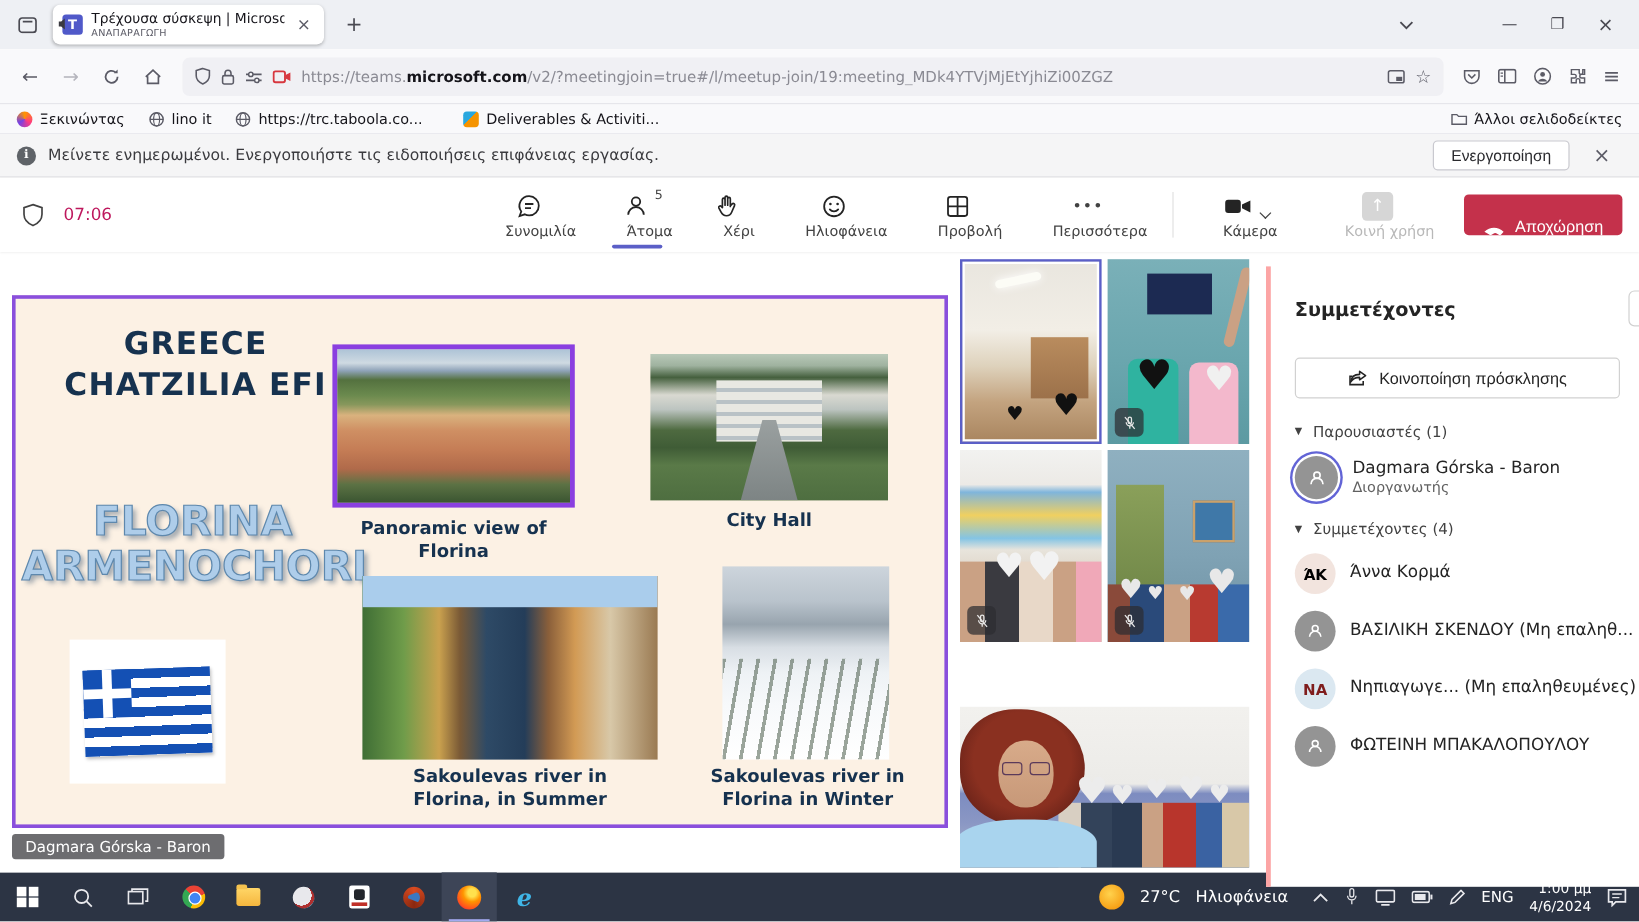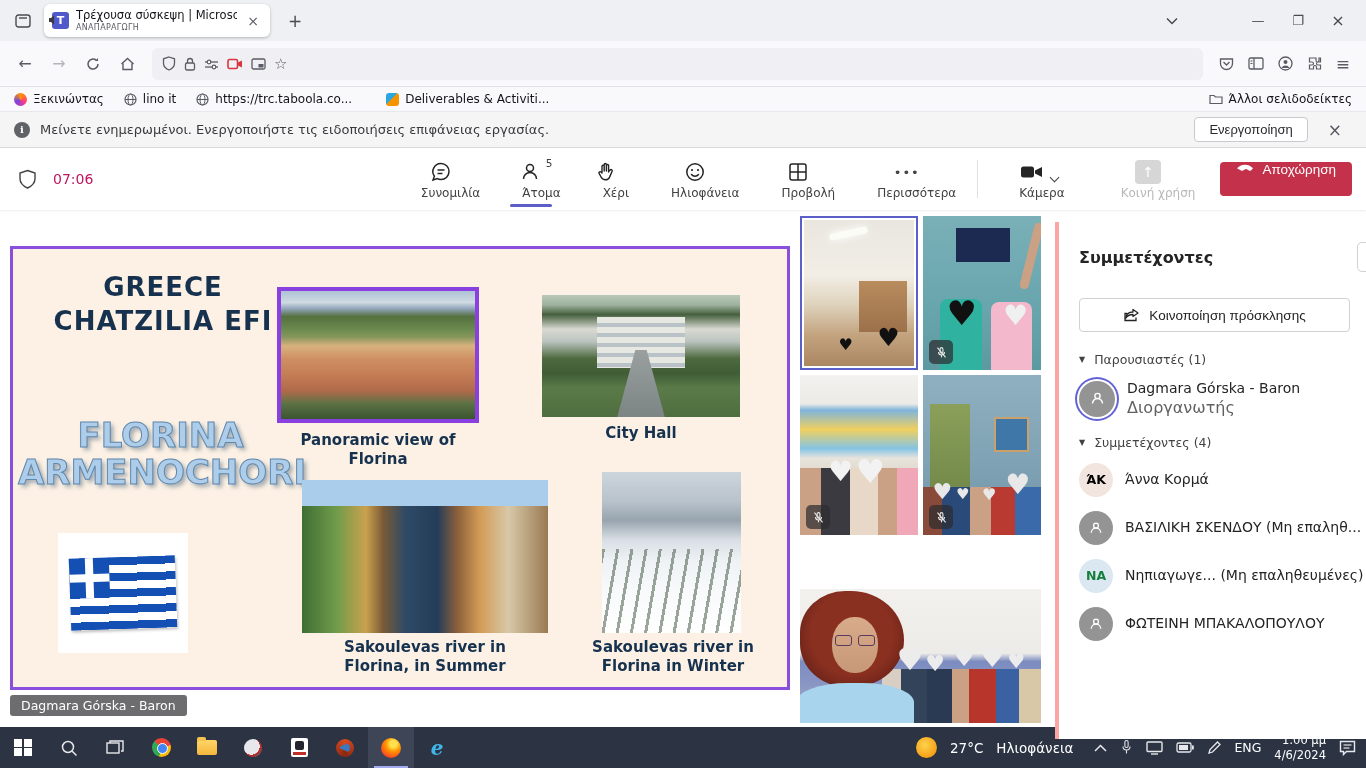--- a/index.html
+++ b/index.html
@@ -56,21 +56,21 @@
   .ctrl .cic { height:26px; display:flex; align-items:center; justify-content:center; position:relative; }
   .ctrl .clabel { font-size:12px; margin-top:1px; white-space:nowrap;margin-left:20px; }
   .ctrl.active::after { content:""; position:absolute; bottom:-3px; left:50%; transform:translateX(-50%); width:42px; height:3px; border-radius:2px; background:#5b5fc7; }
   .badge5 { position:absolute; top:-2px; right:-9px; font-size:10.5px; color:#424242; }
   .chev { width:7px; height:7px; border-right:1.6px solid #424242; border-bottom:1.6px solid #424242; transform:rotate(45deg); display:inline-block; }
   .ctrl .sidechev { position:absolute; right:-13px; bottom:4px; }
   .ctrl.withchev { margin-right:14px; }
   .vdiv { width:1px; height:38px; background:#e1e1e1; margin:0 10px; }
   .ctrl.disabled { color:#b8b8b8; }
   .shareic { width:26px; height:24px; border-radius:4px; background:#d6d6d6; display:flex; align-items:center; justify-content:center; color:#fff; font-size:14px; }
-  .leavebtn { margin-left:14px; background:#c4314b; color:#fff; border:none; border-radius:4px; height:34px; padding:0 16px; font-size:13.5px; display:flex; align-items:flex-start; gap:8px; }
+  .leavebtn { margin-left:14px; background:#c4314b; color:#fff; border:none; border-radius:4px; height:34px; padding:0 16px; font-size:13.5px; display:flex; align-items:flex-end; gap:8px; }
 
   
   .main { position:relative; height:517px; background:#fff; }
 
   .slide { position:absolute; left:10px; top:36px; width:780px; height:444px; background:#fcf1e4; border:3px solid #8a4fdc; }
   .slide-title { position:absolute; left:30px; top:22px; width:240px; text-align:center; font-weight:800; font-size:26px; line-height:1.3; color:#16324f; letter-spacing:1px; }
   .place-name { position:absolute; left:5px; top:168px; width:285px; text-align:center; font-weight:800; font-size:34px; line-height:1.1; color:#aecdea; -webkit-text-stroke:1px #5e88ad; text-shadow:3px 3px 4px rgba(50,80,110,.45); }
   .photo { position:absolute; overflow:hidden; }
   .cap { position:absolute; text-align:center; font-weight:bold; font-size:15px; line-height:1.25; color:#16324f; }
 
@@ -134,24 +134,24 @@
   .panel-title { font-size:16px; font-weight:bold; }
   .panel-close { width:34px; height:30px; border:1px solid #d1d1d1; border-radius:5px; background:#fff; font-size:15px; color:#424242; display:flex; align-items:center; justify-content:center; }
   .invitebtn { margin:16px 20px 10px; width:271px; height:34px; background:#fff; border:1px solid #d1d1d1; border-radius:4px; display:flex; align-items:center; justify-content:center; gap:9px; font-size:13.5px; color:#242424; }
   .sect { display:flex; align-items:center; gap:9px; padding:10px 20px 6px; font-size:12.5px; color:#424242; }
   .tri { font-size:8px; color:#424242; }
   .prow { display:flex; align-items:center; gap:12px; padding:7px 20px; }
   .avatar { width:36px; height:36px; border-radius:50%; background:#949494; display:flex; align-items:center; justify-content:center; flex:0 0 auto; font-size:12.5px; font-weight:bold; }
   .avatar.ring { box-shadow:0 0 0 2px #fff,0 0 0 4px #6264d6; }
   .avatar.small { width:34px; height:34px; }
   .avatar.pink { background:#f2e4de; color:#000000; }
-  .avatar.blue { background:#dbe8f1; color:#15803d; }
+  .avatar.blue { background:#dbe8f1; color:#7f1d1d; }
   .pinfo { flex:1; min-width:0; line-height:1.25; }
   .pname { font-size:14px; color:#242424; white-space:nowrap; overflow:hidden; }
-  .prole { font-size:16px; color:#616161; }
+  .prole { font-size:12px; color:#616161; }
   .pmic { color:#424242; display:flex; }
   .pmic.muted { color:#616161; }
   .arow { display:flex; align-items:center; gap:12px; padding:7px 20px; height:48px; }
 
   
   .taskbar { height:41px; background:#2c3444; display:flex; align-items:center; color:#fff; }
   .tbi { width:46px; height:41px; display:flex; align-items:center; justify-content:center; position:relative; }
   .tbi.activeapp { background:#3d4557; }
   .tbi.activeapp::after { content:""; position:absolute; bottom:0; left:6px; right:6px; height:2px; background:#a3aaf0; }
   .winlogo { display:grid; grid-template-columns:8px 8px; grid-template-rows:8px 8px; gap:1.5px; }
@@ -246,20 +246,21 @@
             <line x1="1" y1="9" x2="14" y2="9" stroke="#5b5b66" stroke-width="1.3"></line>
             <circle cx="10" cy="9" r="1.8" fill="#f9f9fb" stroke="#5b5b66" stroke-width="1.2"></circle>
           </svg>
       </span>
       <span class="sep-ic">
         <svg class="ic" width="16" height="12" viewBox="0 0 16 12">
             <rect x="1" y="1.5" width="9.5" height="9" rx="1.6" fill="none" stroke="#d7373f" stroke-width="1.6"></rect>
             <path d="M11 4.5 15 2.5v7l-4-2z" fill="#d7373f"></path>
           </svg>
       </span>
+      <span class="urltext"><span>https://teams.</span><span class="domain">microsoft.com</span><span>/v2/?meetingjoin=true#/l/meetup-join/19:meeting_MDk4YTVjMjEtYjhiZi00ZGZ</span></span>
       <span class="sep-ic">
         <svg class="ic" width="15" height="12" viewBox="0 0 15 12">
             <rect x="1" y="1" width="13" height="10" rx="1.5" fill="none" stroke="#5b5b66" stroke-width="1.3"></rect>
             <rect x="7.5" y="6" width="5" height="3.5" fill="#5b5b66"></rect>
           </svg>
       </span>
       <span class="urlstar">☆</span>
     </div>
     <div class="toolics">
       <span>

